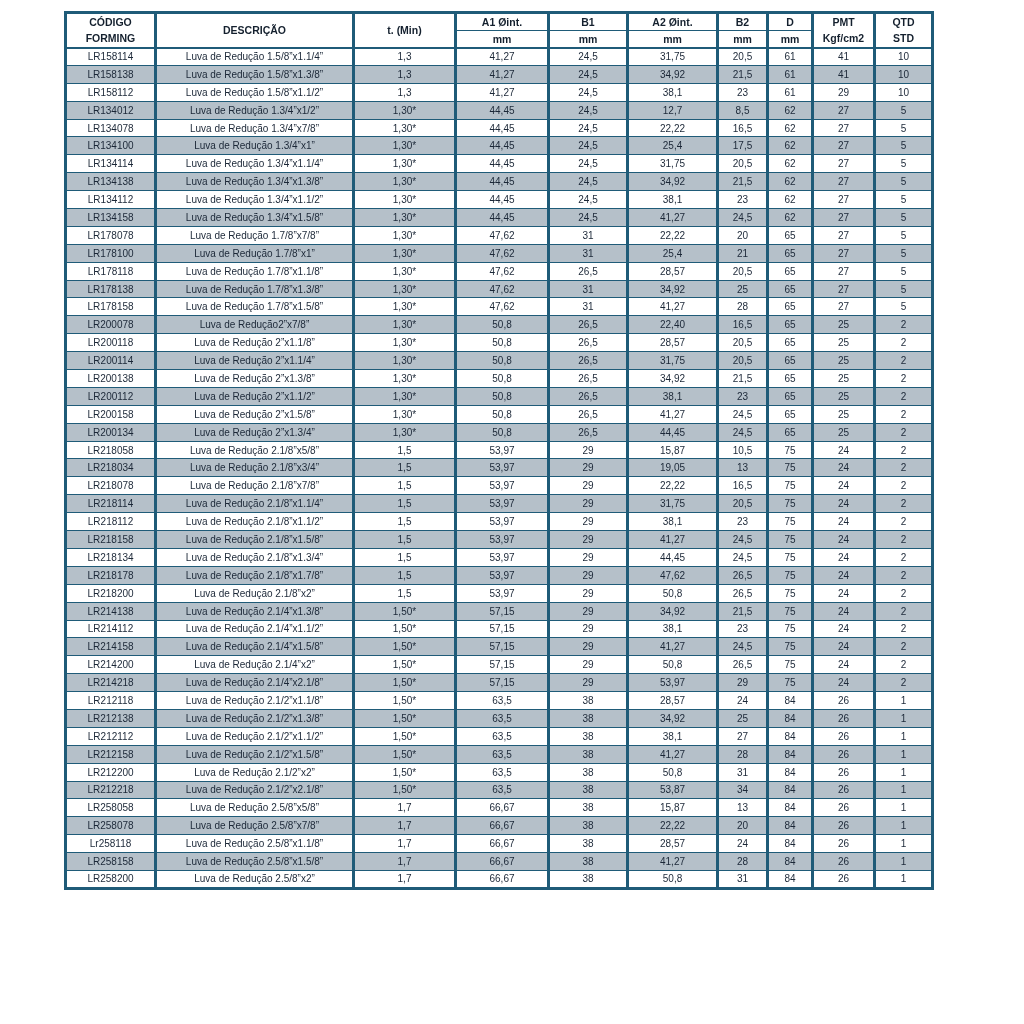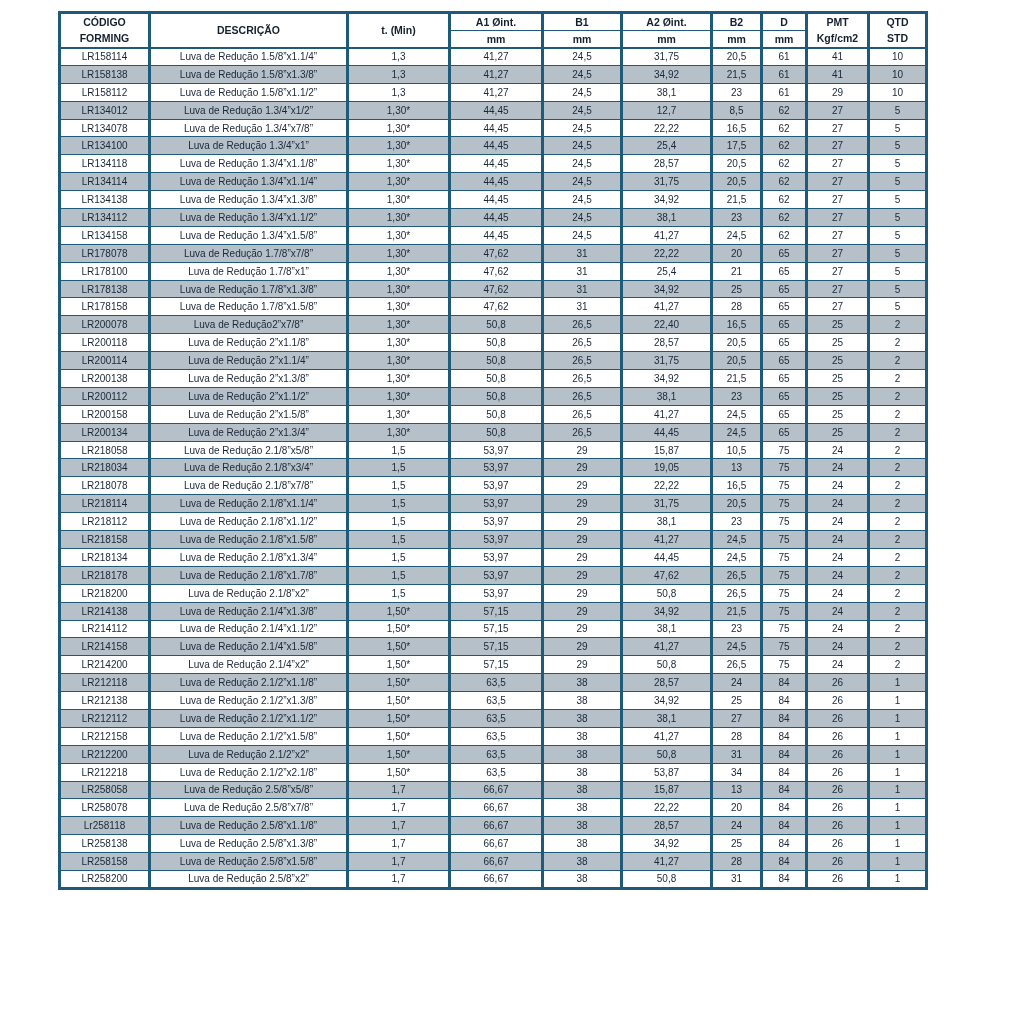--- a/index.html
+++ b/index.html
@@ -18,21 +18,21 @@
     font-family: "Liberation Sans", sans-serif;
   }
   .page {
     position: relative;
     width: 1024px; height: 1024px;
     background: var(--page-bg);
     overflow: hidden;
   }
   table.spec-table {
     position: absolute;
-    left: 58px; top: 11px;
+    left: 64px; top: 11px;
     border-collapse: collapse;
     table-layout: fixed;
     border: 3px solid var(--border);
   }
   .spec-table th, .spec-table td {
     border-left: 3px solid var(--border);
     border-right: 3px solid var(--border);
     border-top: 1px solid var(--border);
     border-bottom: 1px solid var(--border);
     padding: 0;
@@ -192,32 +192,20 @@
           <td>1,30*</td>
           <td>44,45</td>
           <td>24,5</td>
           <td>25,4</td>
           <td>17,5</td>
           <td>62</td>
           <td>27</td>
           <td>5</td>
         </tr>
         <tr>
-          <td>LR134118</td>
-          <td>Luva de Redução 1.3/4”x1.1/8”</td>
-          <td>1,30*</td>
-          <td>44,45</td>
-          <td>24,5</td>
-          <td>28,57</td>
-          <td>20,5</td>
-          <td>62</td>
-          <td>27</td>
-          <td>5</td>
-        </tr>
-        <tr>
           <td>LR134114</td>
           <td>Luva de Redução 1.3/4”x1.1/4”</td>
           <td>1,30*</td>
           <td>44,45</td>
           <td>24,5</td>
           <td>31,75</td>
           <td>20,5</td>
           <td>62</td>
           <td>27</td>
           <td>5</td>
@@ -276,20 +264,32 @@
           <td>1,30*</td>
           <td>47,62</td>
           <td>31</td>
           <td>25,4</td>
           <td>21</td>
           <td>65</td>
           <td>27</td>
           <td>5</td>
         </tr>
         <tr>
+          <td>LR178118</td>
+          <td>Luva de Redução 1.7/8”x1.1/8”</td>
+          <td>1,30*</td>
+          <td>47,62</td>
+          <td>26,5</td>
+          <td>28,57</td>
+          <td>20,5</td>
+          <td>65</td>
+          <td>27</td>
+          <td>5</td>
+        </tr>
+        <tr>
           <td>LR178138</td>
           <td>Luva de Redução 1.7/8”x1.3/8”</td>
           <td>1,30*</td>
           <td>47,62</td>
           <td>31</td>
           <td>34,92</td>
           <td>25</td>
           <td>65</td>
           <td>27</td>
           <td>5</td>
@@ -535,20 +535,32 @@
           <td>2</td>
         </tr>
         <tr>
           <td>LR214200</td>
           <td>Luva de Redução 2.1/4”x2”</td>
           <td>1,50*</td>
           <td>57,15</td>
           <td>29</td>
           <td>50,8</td>
           <td>26,5</td>
+          <td>75</td>
+          <td>24</td>
+          <td>2</td>
+        </tr>
+        <tr>
+          <td>LR214218</td>
+          <td>Luva de Redução 2.1/4”x2.1/8”</td>
+          <td>1,50*</td>
+          <td>57,15</td>
+          <td>29</td>
+          <td>53,97</td>
+          <td>29</td>
           <td>75</td>
           <td>24</td>
           <td>2</td>
         </tr>
         <tr>
           <td>LR212118</td>
           <td>Luva de Redução 2.1/2”x1.1/8”</td>
           <td>1,50*</td>
           <td>63,5</td>
           <td>38</td>
@@ -643,32 +655,20 @@
           <td>1</td>
         </tr>
         <tr>
           <td>Lr258118</td>
           <td>Luva de Redução 2.5/8”x1.1/8”</td>
           <td>1,7</td>
           <td>66,67</td>
           <td>38</td>
           <td>28,57</td>
           <td>24</td>
-          <td>84</td>
-          <td>26</td>
-          <td>1</td>
-        </tr>
-        <tr>
-          <td>LR258138</td>
-          <td>Luva de Redução 2.5/8”x1.3/8”</td>
-          <td>1,7</td>
-          <td>66,67</td>
-          <td>38</td>
-          <td>34,92</td>
-          <td>25</td>
           <td>84</td>
           <td>26</td>
           <td>1</td>
         </tr>
         <tr>
           <td>LR258158</td>
           <td>Luva de Redução 2.5/8”x1.5/8”</td>
           <td>1,7</td>
           <td>66,67</td>
           <td>38</td>

